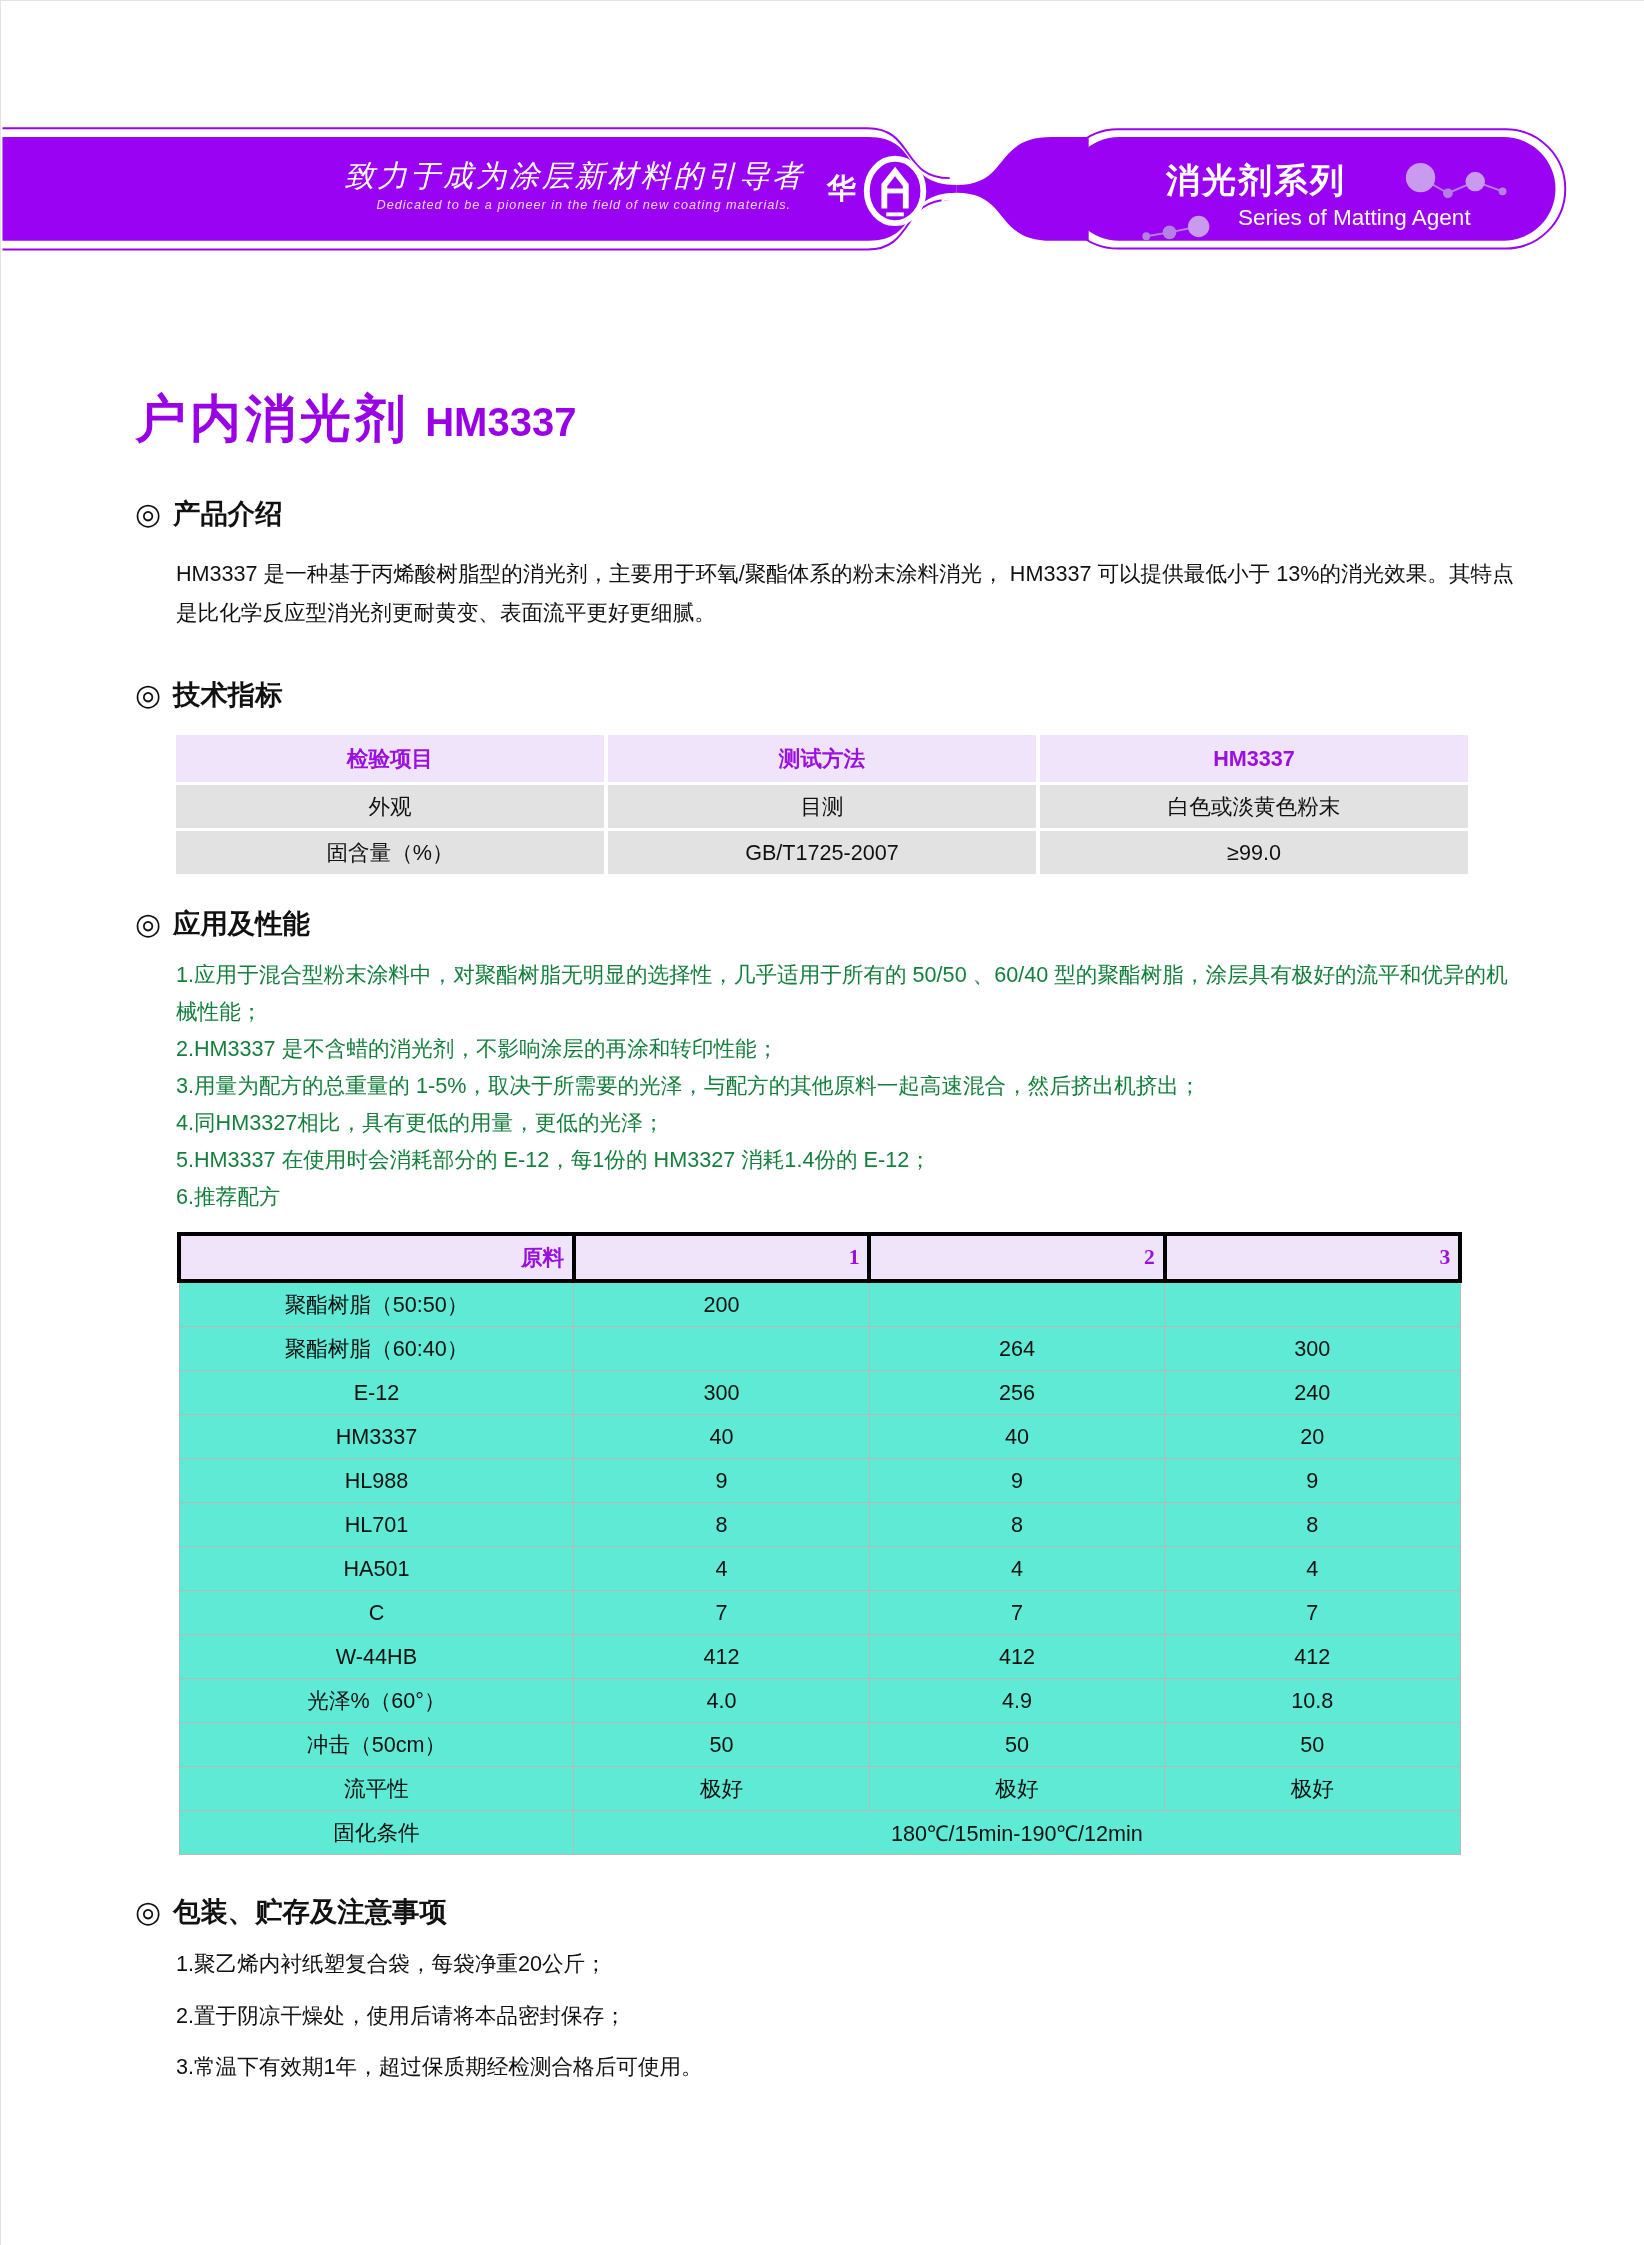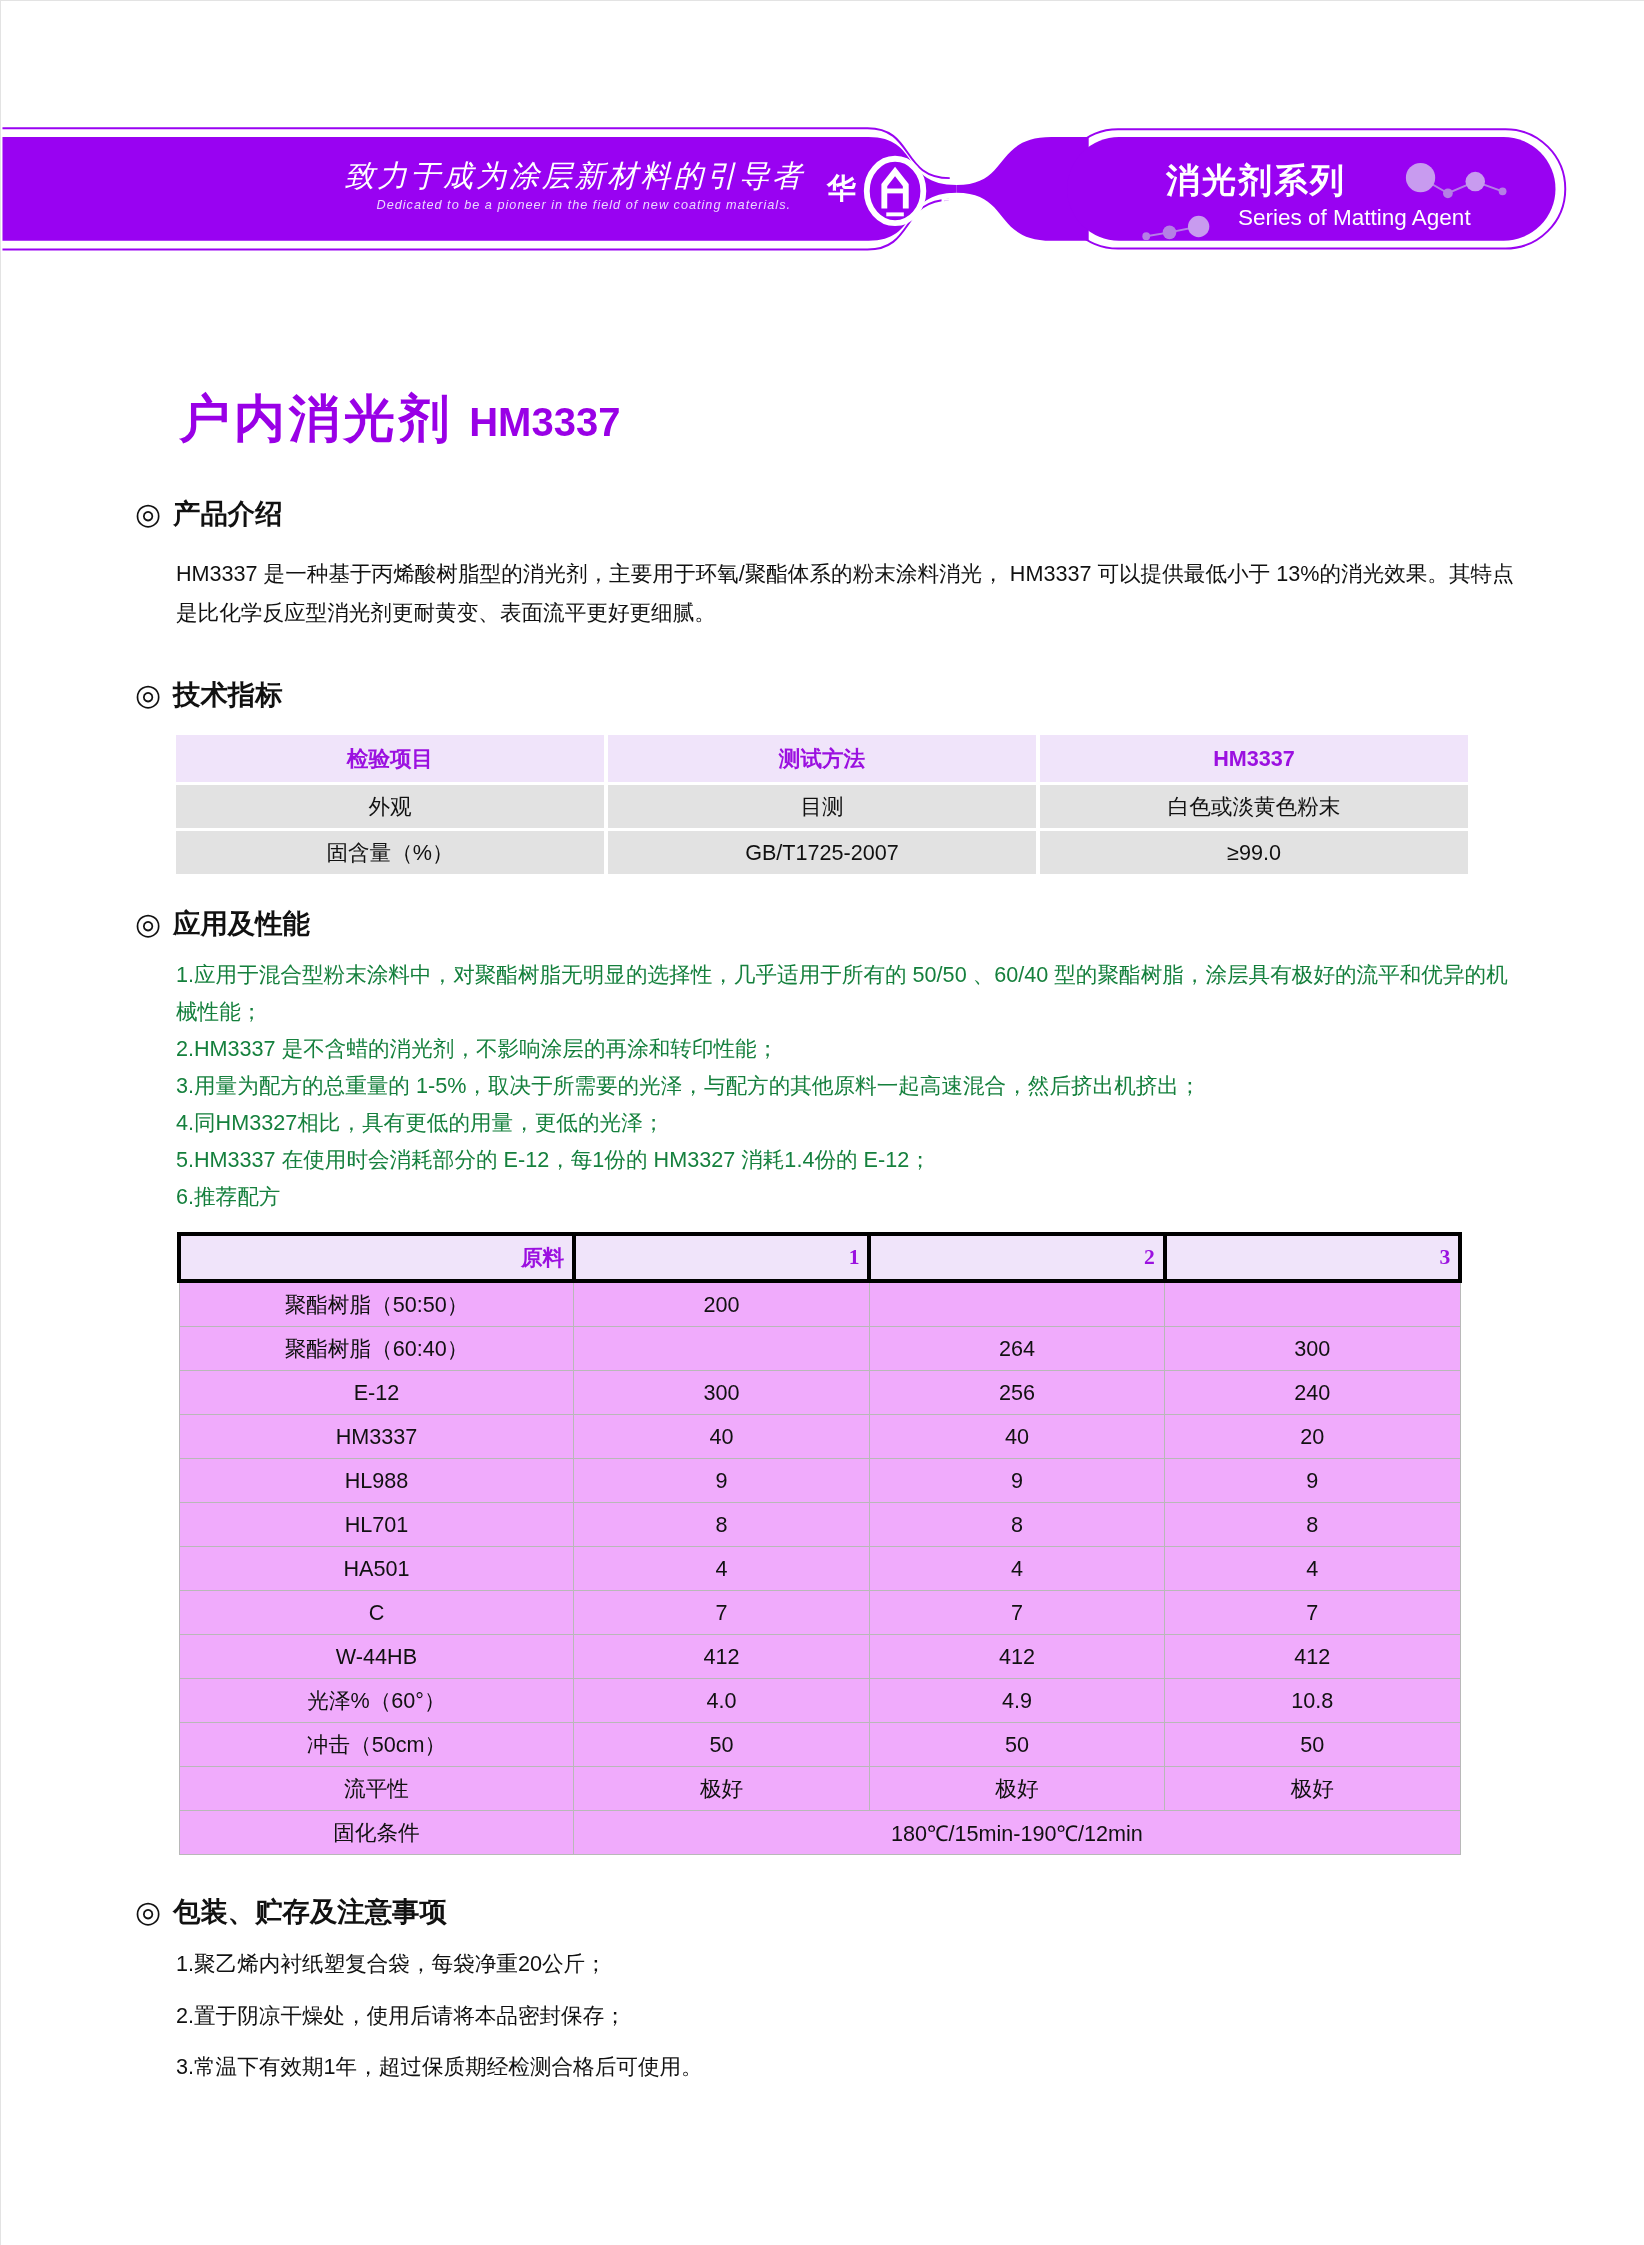--- a/index.html
+++ b/index.html
@@ -27,21 +27,21 @@
   .series-cn{
     position:absolute;top:157px;left:1108px;width:294px;text-align:center;
     color:#ffffff;font-size:34px;font-weight:bold;letter-spacing:2px;
   }
   .series-en{
     position:absolute;top:204px;left:1237px;color:#ffffff;font-size:22.5px;
   }
   .dots-right{position:absolute;top:159px;left:1400px;}
   .dots-left{position:absolute;top:210px;left:1139px;}
   
-  .doc-title{position:absolute;top:384px;left:134px;display:flex;align-items:baseline;color:#9900E6;margin-left:44px;}
+  .doc-title{position:absolute;top:384px;left:134px;display:flex;align-items:baseline;color:#9900E6;}
   .doc-title .t-cn{font-size:51px;font-weight:bold;letter-spacing:3.9px;}
   .doc-title .t-model{font-size:40px;font-weight:bold;margin-left:15.7px;}
   
   .content{position:absolute;top:495px;left:134px;width:1376px;}
   .sec-head{display:flex;align-items:center;font-size:27.4px;font-weight:bold;color:#111;}
   .sec-bullet{font-size:30px;font-weight:normal;margin-right:11.8px;line-height:1;}
   .intro-body{margin:21.6px 0 0 41px;width:1341px;font-size:21.6px;line-height:39px;color:#111;}
   .h-specs{margin-top:45px;}
   
   .spec-table{
@@ -61,21 +61,21 @@
   
   .formula-table{
     margin:17.6px 0 0 42px;width:1285px;border-collapse:collapse;table-layout:fixed;
   }
   .formula-table th{
     background:#F0E4FA;color:#9B10E0;font-size:21.6px;font-weight:bold;
     border:4px solid #000000;height:43px;text-align:right;padding:0 7.8px;font-family:Liberation Serif, serif;
   }
   .formula-table th:first-child{width:29.3%;}
   .formula-table td{
-    background:#f0abfc;color:#111;font-size:21.6px;border:1px solid #b8b8b8;
+    background:#5eead4;color:#111;font-size:21.6px;border:1px solid #b8b8b8;
     height:43px;text-align:center;padding:0 7.8px;
   }
   .h-pack{margin-top:39px;}
   .pack-list{margin:21.6px 0 0 41px;font-size:21.6px;line-height:23.5px;color:#111;}
   .pack-list .list-item{margin-bottom:28px;}
 </style>
 </head>
 <body>
 
 <div class="page">

